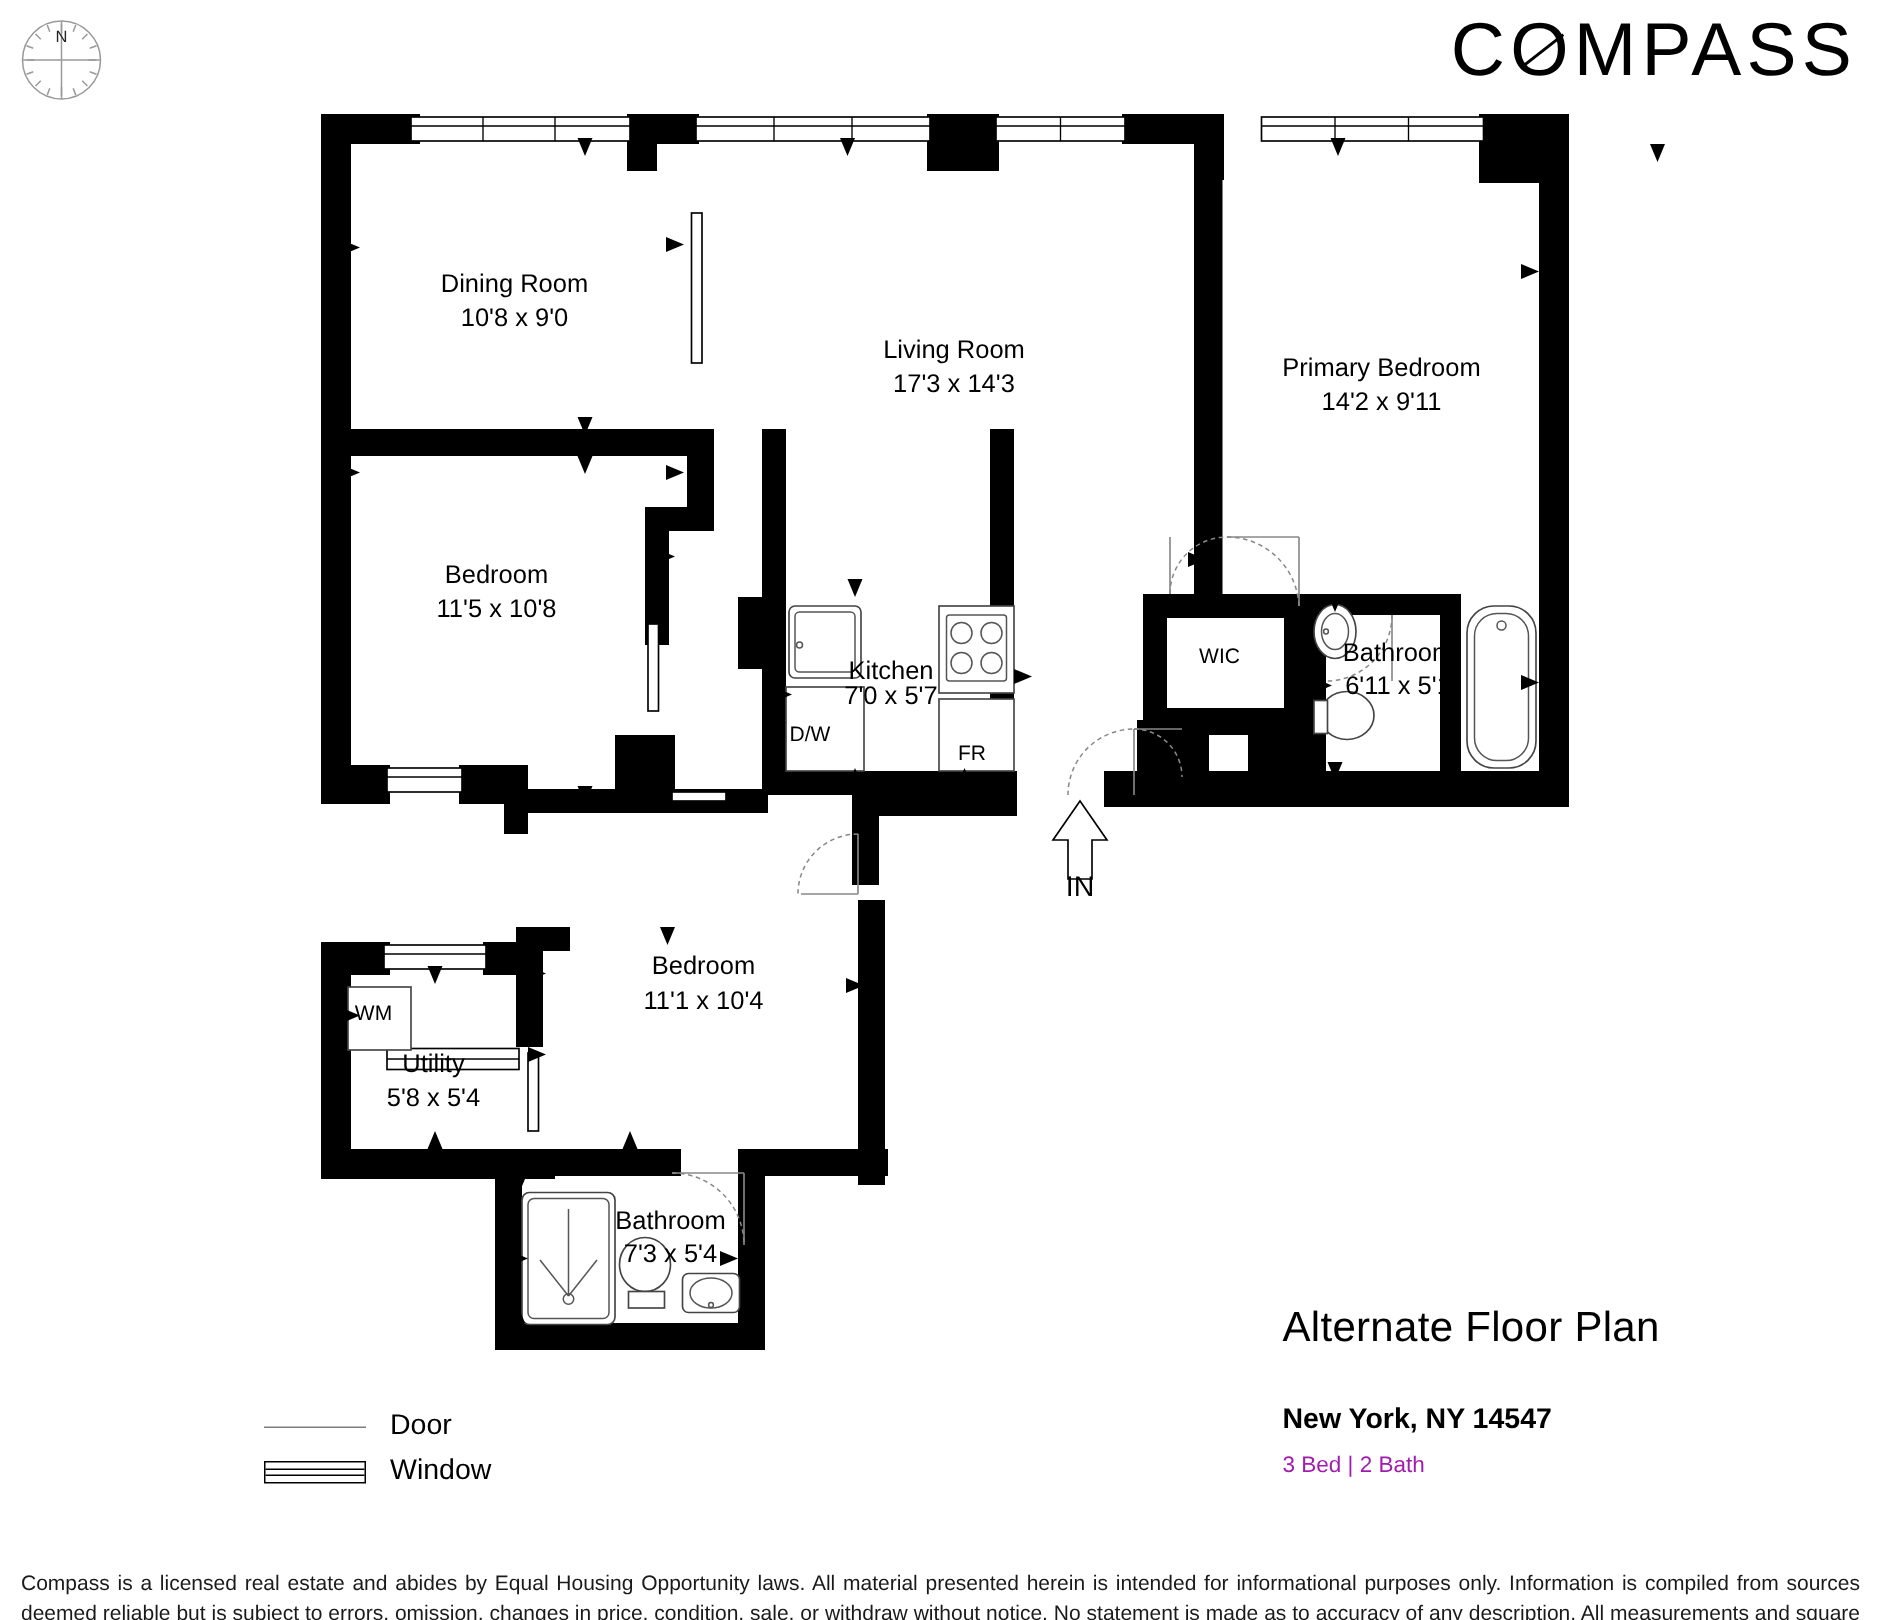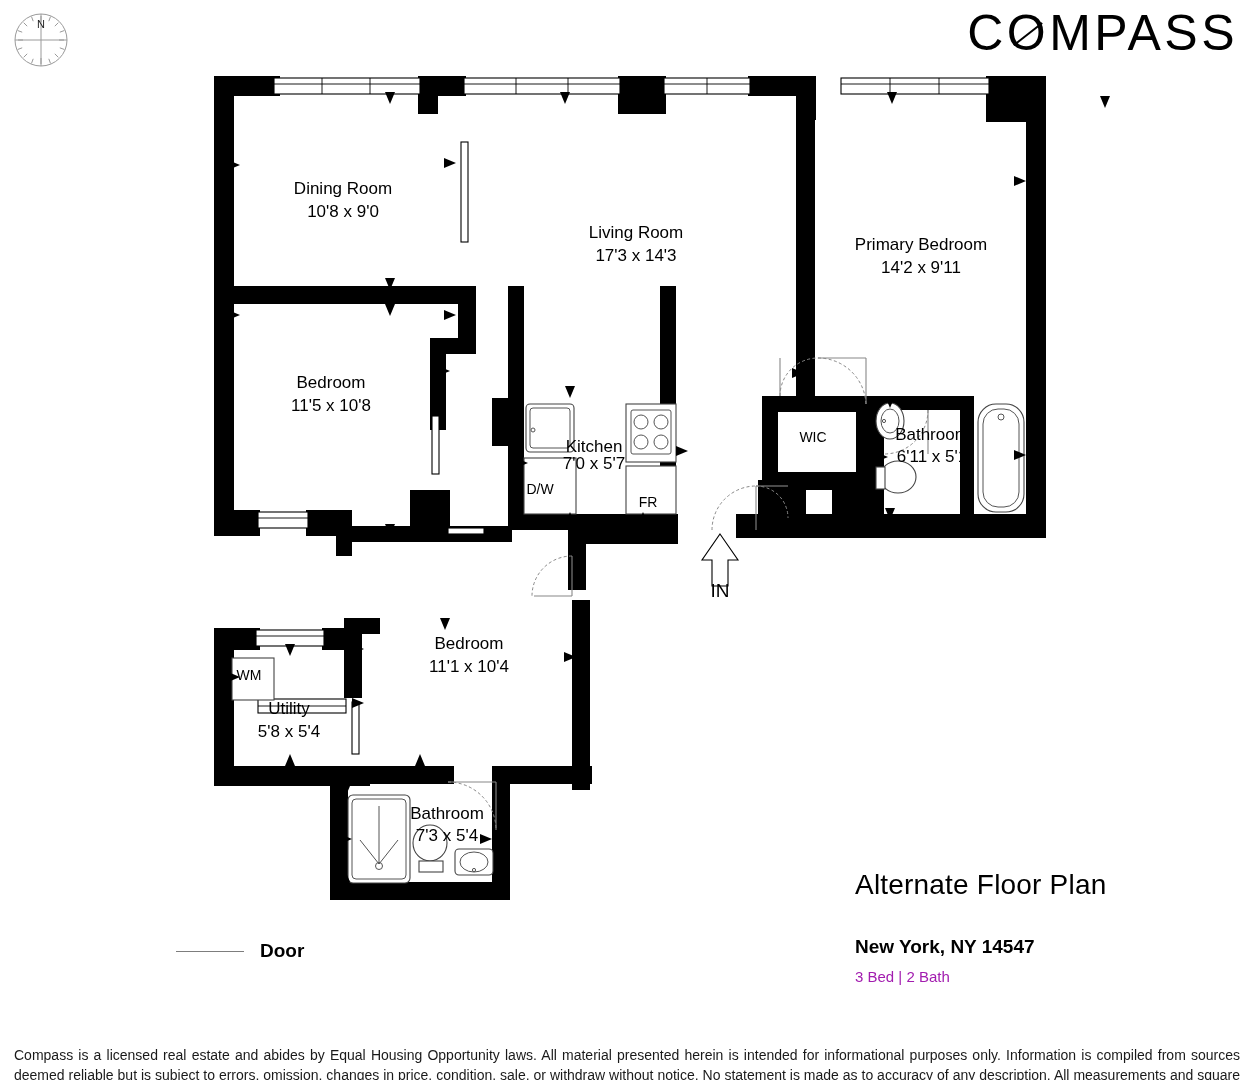--- a/index.html
+++ b/index.html
@@ -99,21 +99,20 @@
     background: #000;
     transform: rotate(-38deg);
   }
 
   
   #legend {
     position: absolute;
     left: 176px;
     top: 936px;
     width: 250px;
-    font-weight: bold;
   }
   .legend-row {
     display: flex;
     align-items: center;
     height: 30px;
   }
   .legend-swatch {
     width: 68px;
     height: 14px;
     margin-right: 16px;
@@ -621,20 +620,26 @@
 </svg>
 </div>
 
 <div id="legend">
   <div class="legend-row">
     <span class="legend-swatch">
         <span class="sw-door"></span>
       </span>
     <span class="legend-label">Door</span>
   </div>
+  <div class="legend-row">
+    <span class="legend-swatch">
+        <span class="sw-window"></span>
+      </span>
+    <span class="legend-label">Window</span>
+  </div>
 </div>
 
 <div id="titleblock">
   <div id="plan-title">Alternate Floor Plan</div>
   <div id="addr-line-2">New York, NY 14547</div>
   <div id="beds-baths">3 Bed | 2 Bath</div>
 </div>
 
 <div id="disclaimer">Compass is a licensed real estate and abides by Equal Housing Opportunity laws. All material presented herein is intended for informational purposes only. Information is compiled from sources deemed reliable but is subject to errors, omission, changes in price, condition, sale, or withdraw without notice. No statement is made as to accuracy of any description. All measurements and square footage are approximate. Exact dimensions can be obtained by retaining the service of an architect or engineer. This is not intended to solicit property already listed.</div>
 

